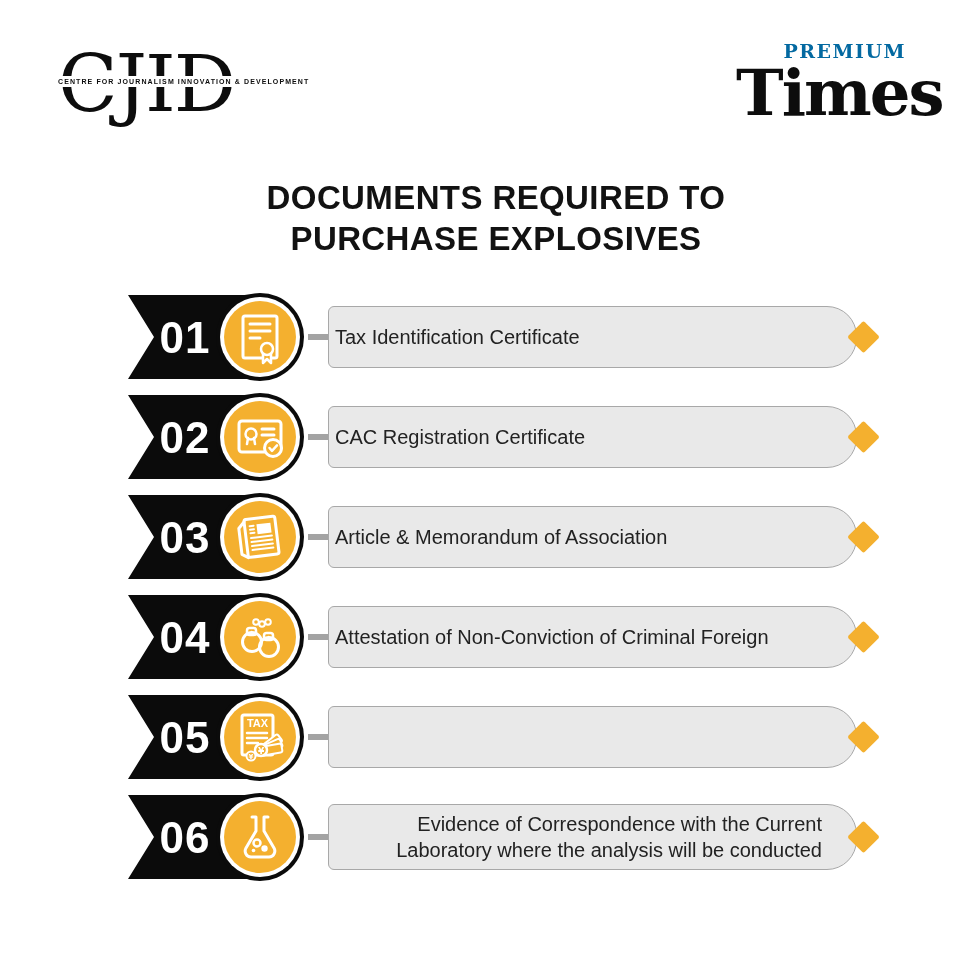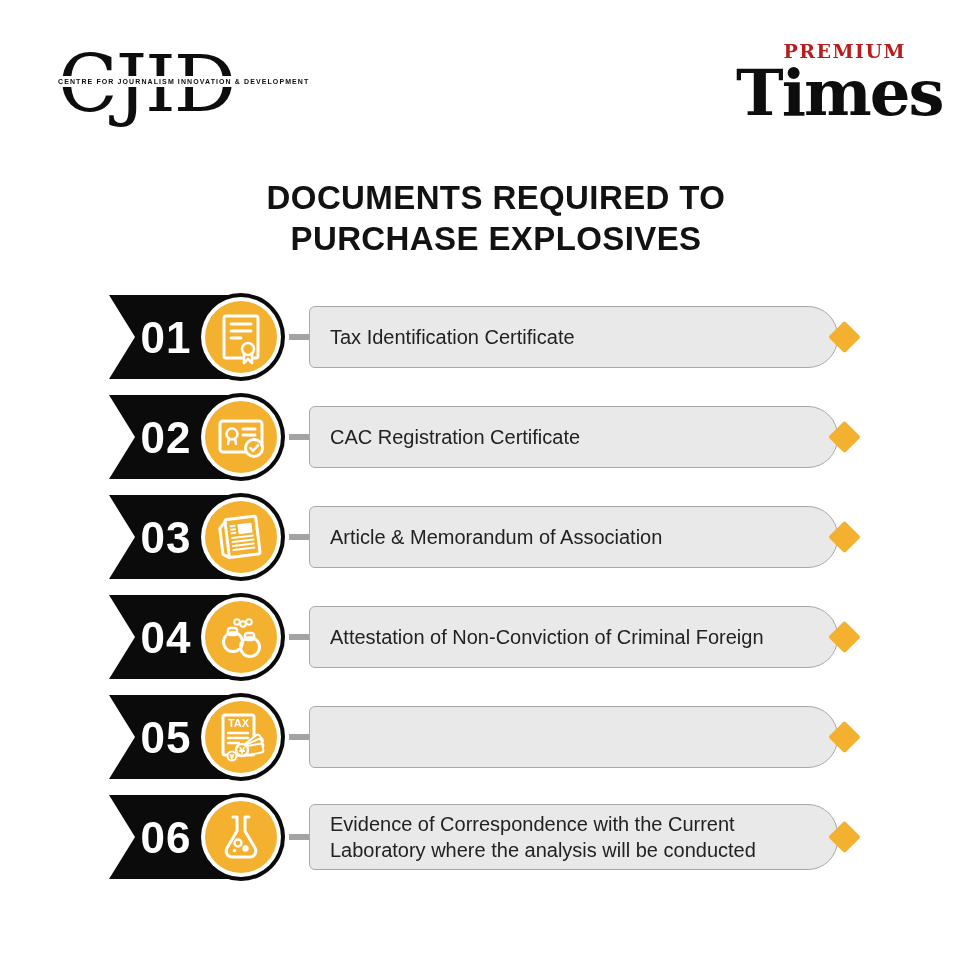--- a/index.html
+++ b/index.html
@@ -25,51 +25,51 @@
     background: #ffffff; padding: 2px 0;
     font-size: 7px; font-weight: bold; letter-spacing: 1.1px;
     color: #0d0d0d; white-space: nowrap;
   }
   .pt-logo {
     position: absolute; right: 52px; top: 40px; width: 200px; text-align: right;
   }
   .pt-premium {
     font-family: "DejaVu Serif", serif;
     font-size: 19px; font-weight: bold; letter-spacing: 1.5px;
-    color: #b91c1c; padding-right: 2px;
+    color: #0369a1; padding-right: 2px;
   }
   .pt-times {
     font-family: "DejaVu Serif", serif;
     font-size: 64px; line-height: 58px; font-weight: bold;
     color: #0d0d0d; letter-spacing: -2px; margin-top: 2px; margin-left: 28px;
   }
 
   
   .page-title {
     position: absolute; top: 177px; left: 16px; width: 100%;
     text-align: center; font-weight: bold;
     font-size: 33px; line-height: 41px; letter-spacing: 0.4px;
     color: #121212;
   }
 
   
-  .items { position: absolute; left: 105px; top: 287px; width: 733px; }
+  .items { position: absolute; left: 124px; top: 287px; width: 733px; text-align: right; }
   .row { display: flex; align-items: center; height: 100px; }
   .marker { flex: 0 0 184px; width: 184px; height: 96px; }
   .num {
     font-family: "Liberation Sans", sans-serif;
     font-weight: bold; font-size: 44px; letter-spacing: 1px;
   }
   .connector { flex: 0 0 20px; width: 20px; height: 6px; background: #a3a3a3; }
   .bar {
     position: relative; flex: 1; min-height: 62px;
     background: #e9e9e9; border: 1.5px solid #a8a8a8;
     border-radius: 6px 30px 30px 6px;
     display: flex; align-items: center;
-    padding: 6px 34px 6px 20px;
+    padding: 6px 34px 6px 6px;
   }
   .bar-text { font-size: 20px; line-height: 26px; color: #222222; }
   .diamond {
     position: absolute; right: -19px; top: 50%;
     width: 23px; height: 23px; border-radius: 2px;
     transform: translateY(-50%) rotate(45deg);
     background: #f4b02f;
   }
 </style>
 </head>

